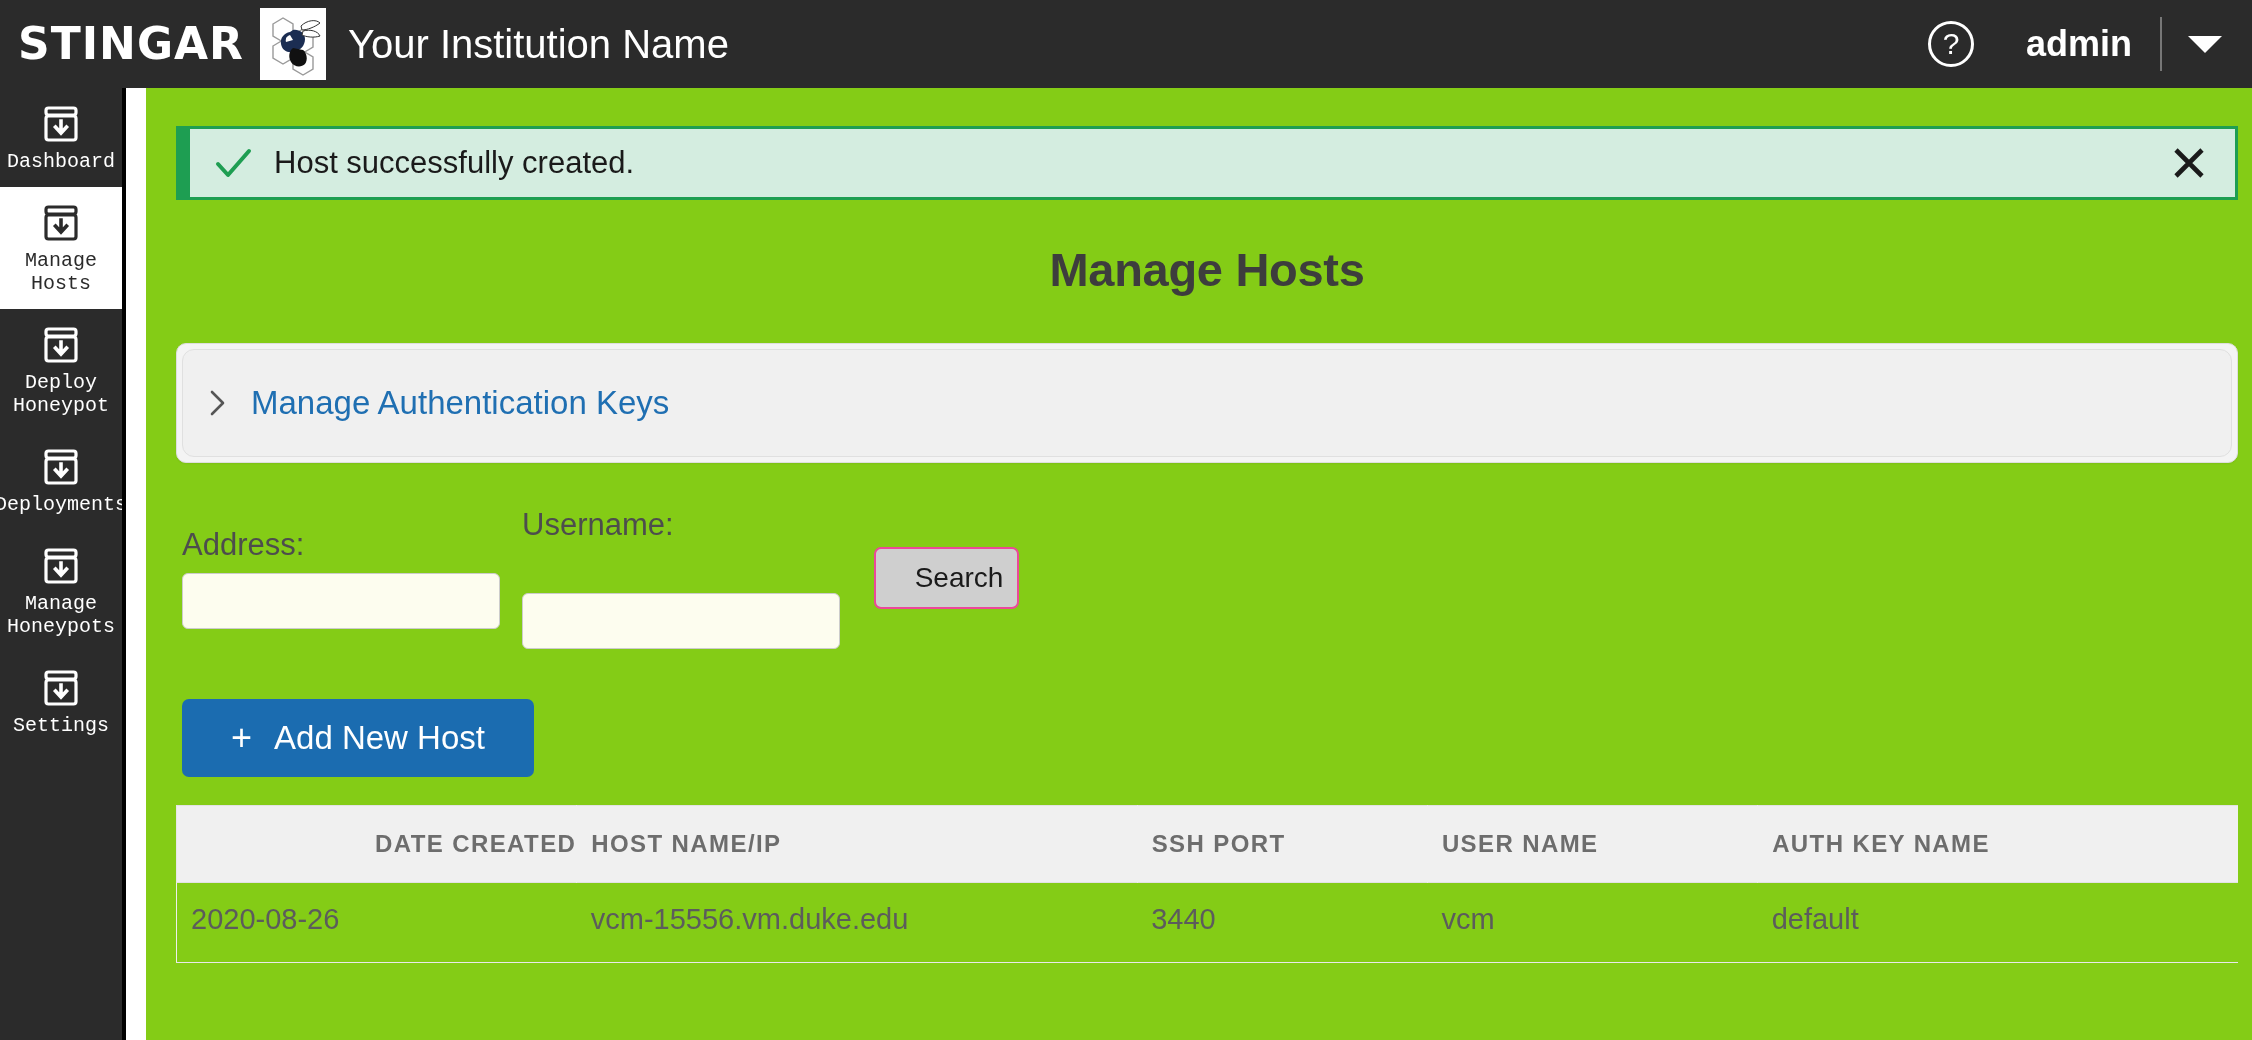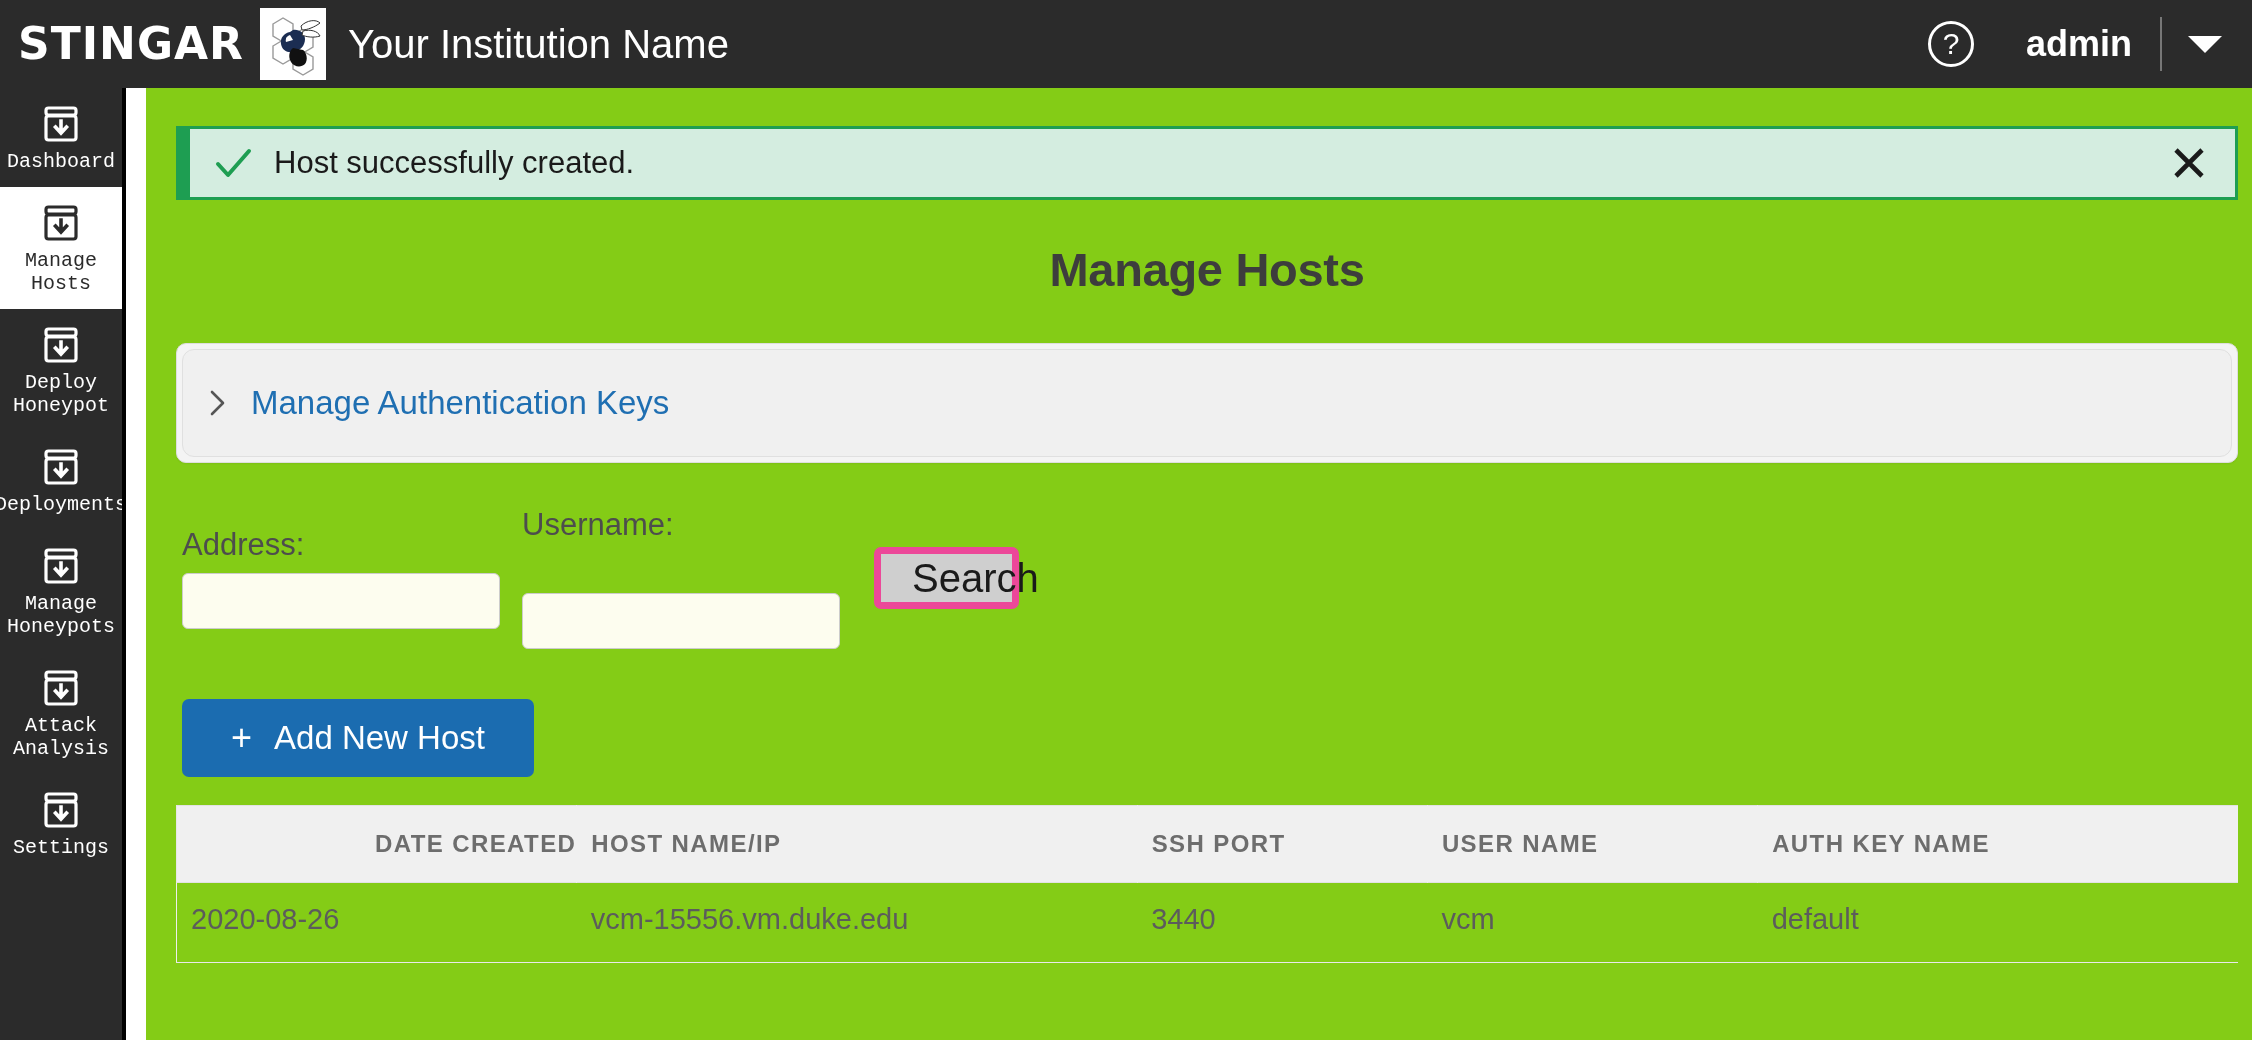--- a/index.html
+++ b/index.html
@@ -202,23 +202,23 @@
     font-size: 26px;
     padding: 0 10px;
     font-family: "Liberation Sans", sans-serif;
     color: #222222;
   }
   #field-group-username { margin-left: 22px; gap: 40px; }
   #search-button {
     margin-left: 34px;
     width: 145px; height: 62px;
     background: #cfcfcf;
-    border: 7px solid #ec4899;
+    border: 2px solid #ec4899;
     border-radius: 7px;
-    font-size: 40px;
+    font-size: 28px;
     color: #1a1a1a;
     cursor: pointer;
     font-family: "Liberation Sans", sans-serif;
     padding-left: 31px;
   }
 
   
   #add-host-button {
     margin: 50px 0 0 36px;
     width: 352px; height: 78px;
@@ -360,31 +360,20 @@
       <svg width="40" height="40" viewBox="0 0 40 40">
           <rect x="5" y="4" width="30" height="7" rx="2.5" fill="none" stroke="currentColor" stroke-width="3.2"></rect>
           <rect x="5" y="12" width="30" height="24" rx="2.5" fill="none" stroke="currentColor" stroke-width="3.2"></rect>
           <path d="M20 17 L20 28 M14.5 23 L20 29 L25.5 23" fill="none" stroke="currentColor" stroke-width="3.6" stroke-linecap="square"></path>
         </svg>
     </span>
     <span class="nav-label">Manage
 Honeypots</span>
   </div>
 
-  <div class="nav-item">
-    <span class="nav-icon">
-      <svg width="40" height="40" viewBox="0 0 40 40">
-          <rect x="5" y="4" width="30" height="7" rx="2.5" fill="none" stroke="currentColor" stroke-width="3.2"></rect>
-          <rect x="5" y="12" width="30" height="24" rx="2.5" fill="none" stroke="currentColor" stroke-width="3.2"></rect>
-          <path d="M20 17 L20 28 M14.5 23 L20 29 L25.5 23" fill="none" stroke="currentColor" stroke-width="3.6" stroke-linecap="square"></path>
-        </svg>
-    </span>
-    <span class="nav-label">Attack
-Analysis</span>
-  </div>
 
   <div class="nav-item">
     <span class="nav-icon">
       <svg width="40" height="40" viewBox="0 0 40 40">
           <rect x="5" y="4" width="30" height="7" rx="2.5" fill="none" stroke="currentColor" stroke-width="3.2"></rect>
           <rect x="5" y="12" width="30" height="24" rx="2.5" fill="none" stroke="currentColor" stroke-width="3.2"></rect>
           <path d="M20 17 L20 28 M14.5 23 L20 29 L25.5 23" fill="none" stroke="currentColor" stroke-width="3.6" stroke-linecap="square"></path>
         </svg>
     </span>
     <span class="nav-label">Settings</span>

